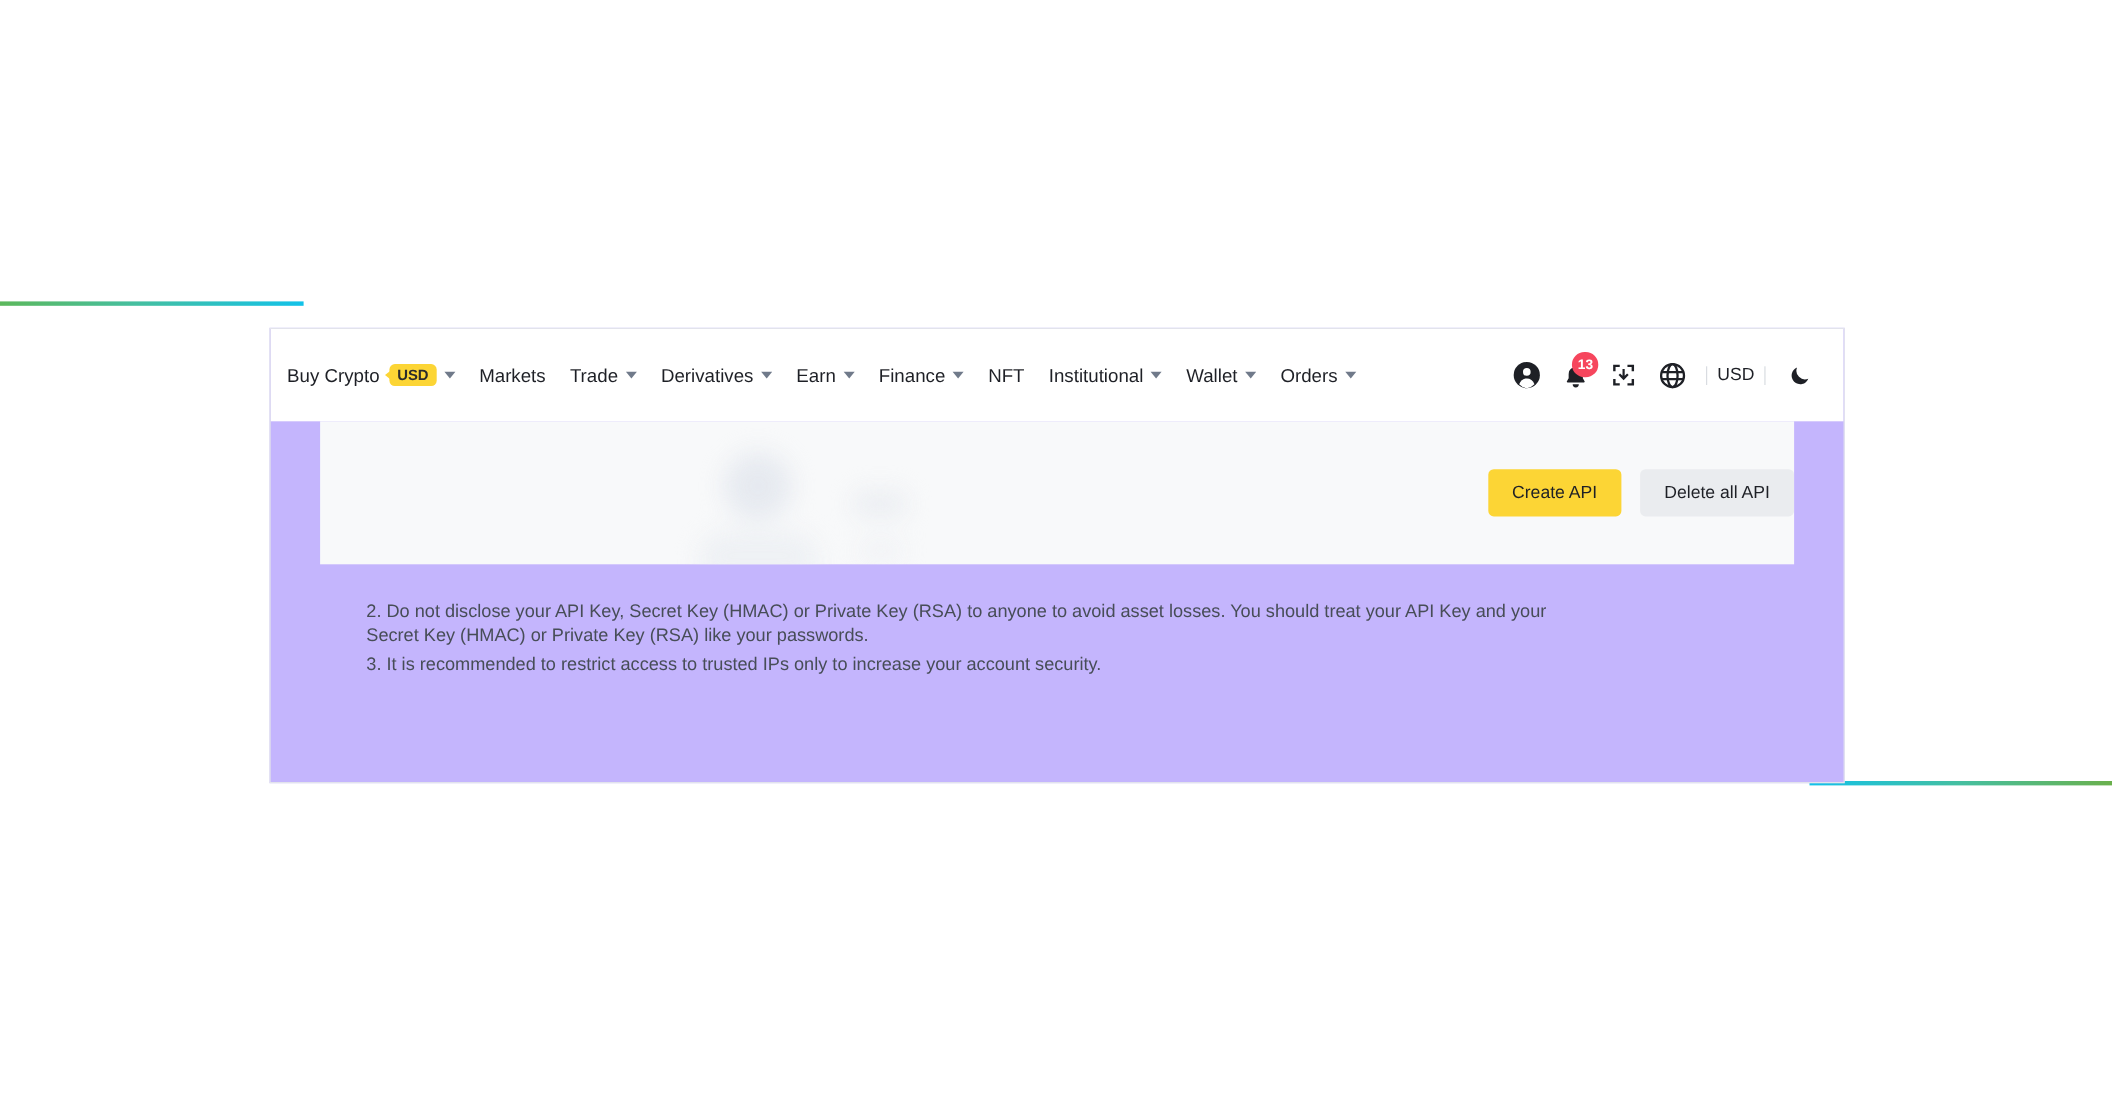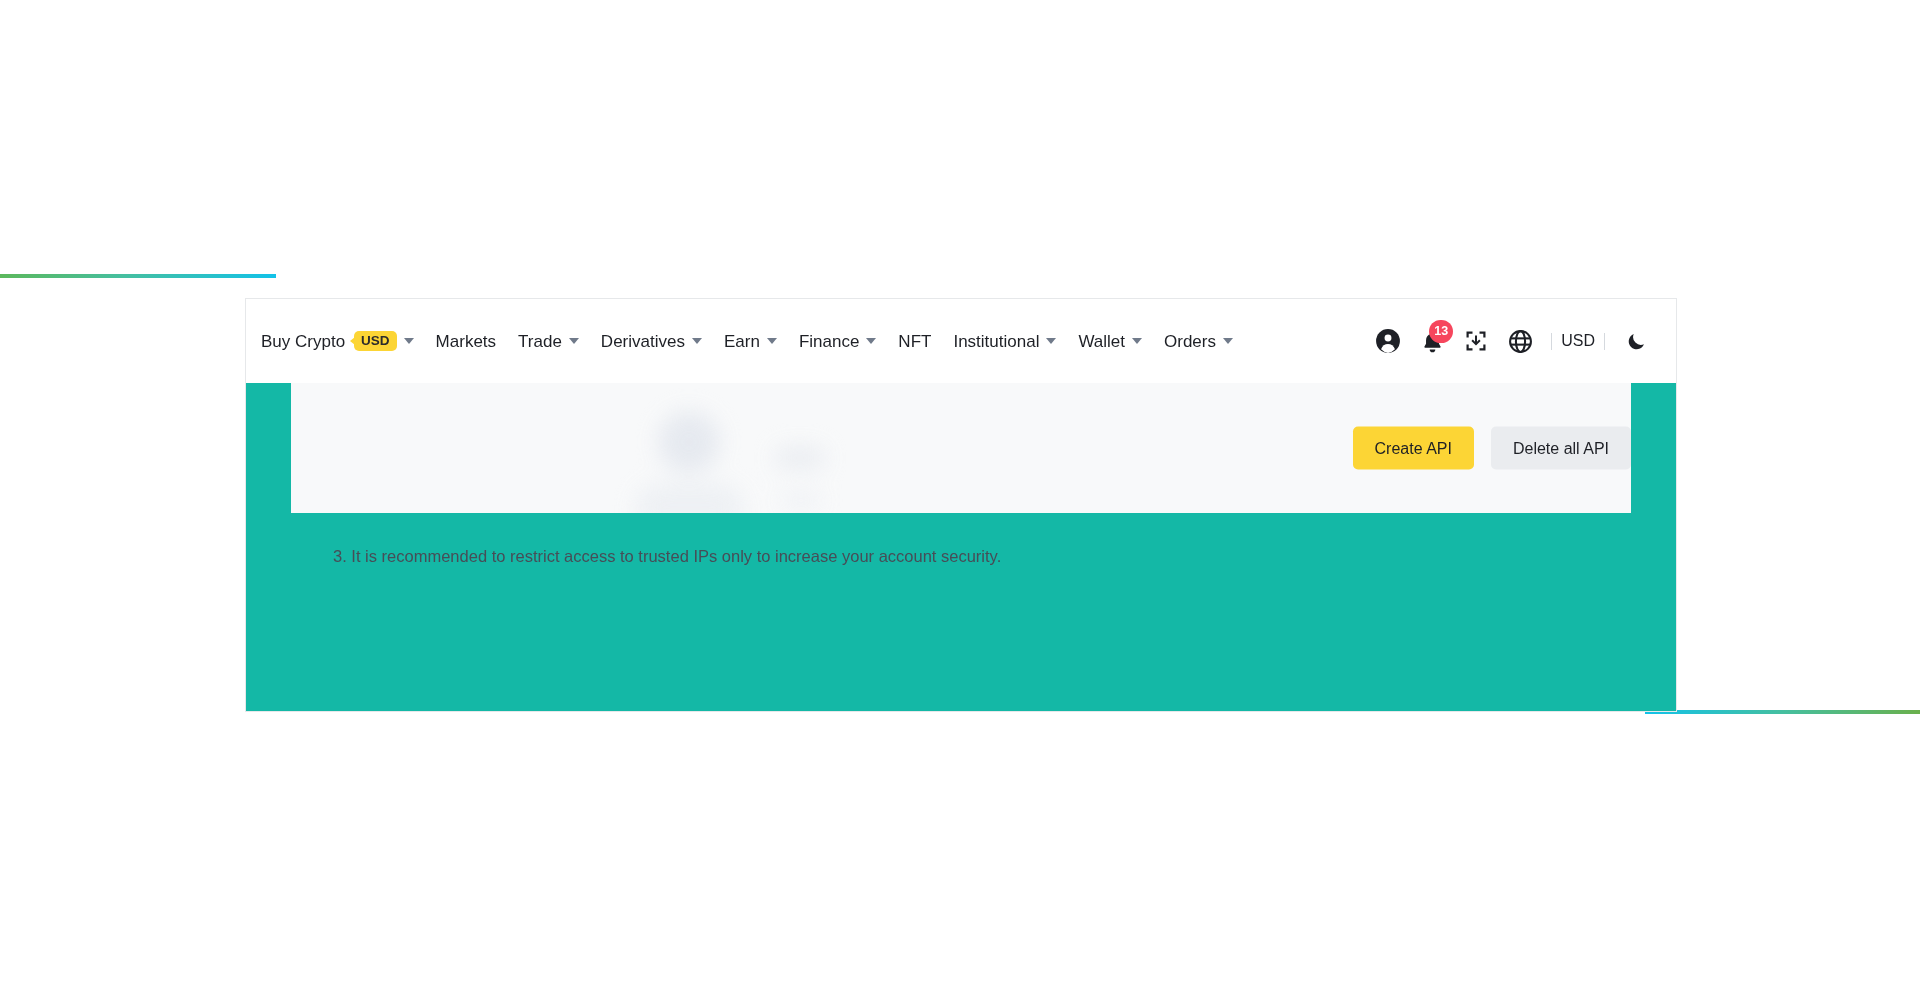--- a/index.html
+++ b/index.html
@@ -37,21 +37,21 @@
     background: linear-gradient(90deg, #12c2e9 0%, #45bfa0 50%, #6ab04c 100%);
   }
 
   
   #card {
     position: absolute;
     left: 245px;
     top: 298px;
     width: 1432px;
     height: 414px;
-    background: #14b8a6;
+    background: #c4b5fd;
     border: 1px solid #e6e8ea;
     overflow: hidden;
   }
 
   
   #navbar {
     position: relative;
     height: 84px;
     display: flex;
     align-items: center;
@@ -376,17 +376,18 @@
         <polygon points="100,3 143,21 100,39" fill="#fa2b18"></polygon>
       </svg>
 
       <div id="header-actions">
         <button class="btn btn-primary">Create API</button>
         <button class="btn btn-secondary">Delete all API</button>
       </div>
     </div>
 
     <div id="notes">
+      <p class="note-line">2. Do not disclose your API Key, Secret Key (HMAC) or Private Key (RSA) to anyone to avoid asset losses. You should treat your API Key and your Secret Key (HMAC) or Private Key (RSA) like your passwords.</p>
       <p class="note-line">3. It is recommended to restrict access to trusted IPs only to increase your account security.</p>
     </div>
 
   </div>
 </div>
 
 </body></html>

